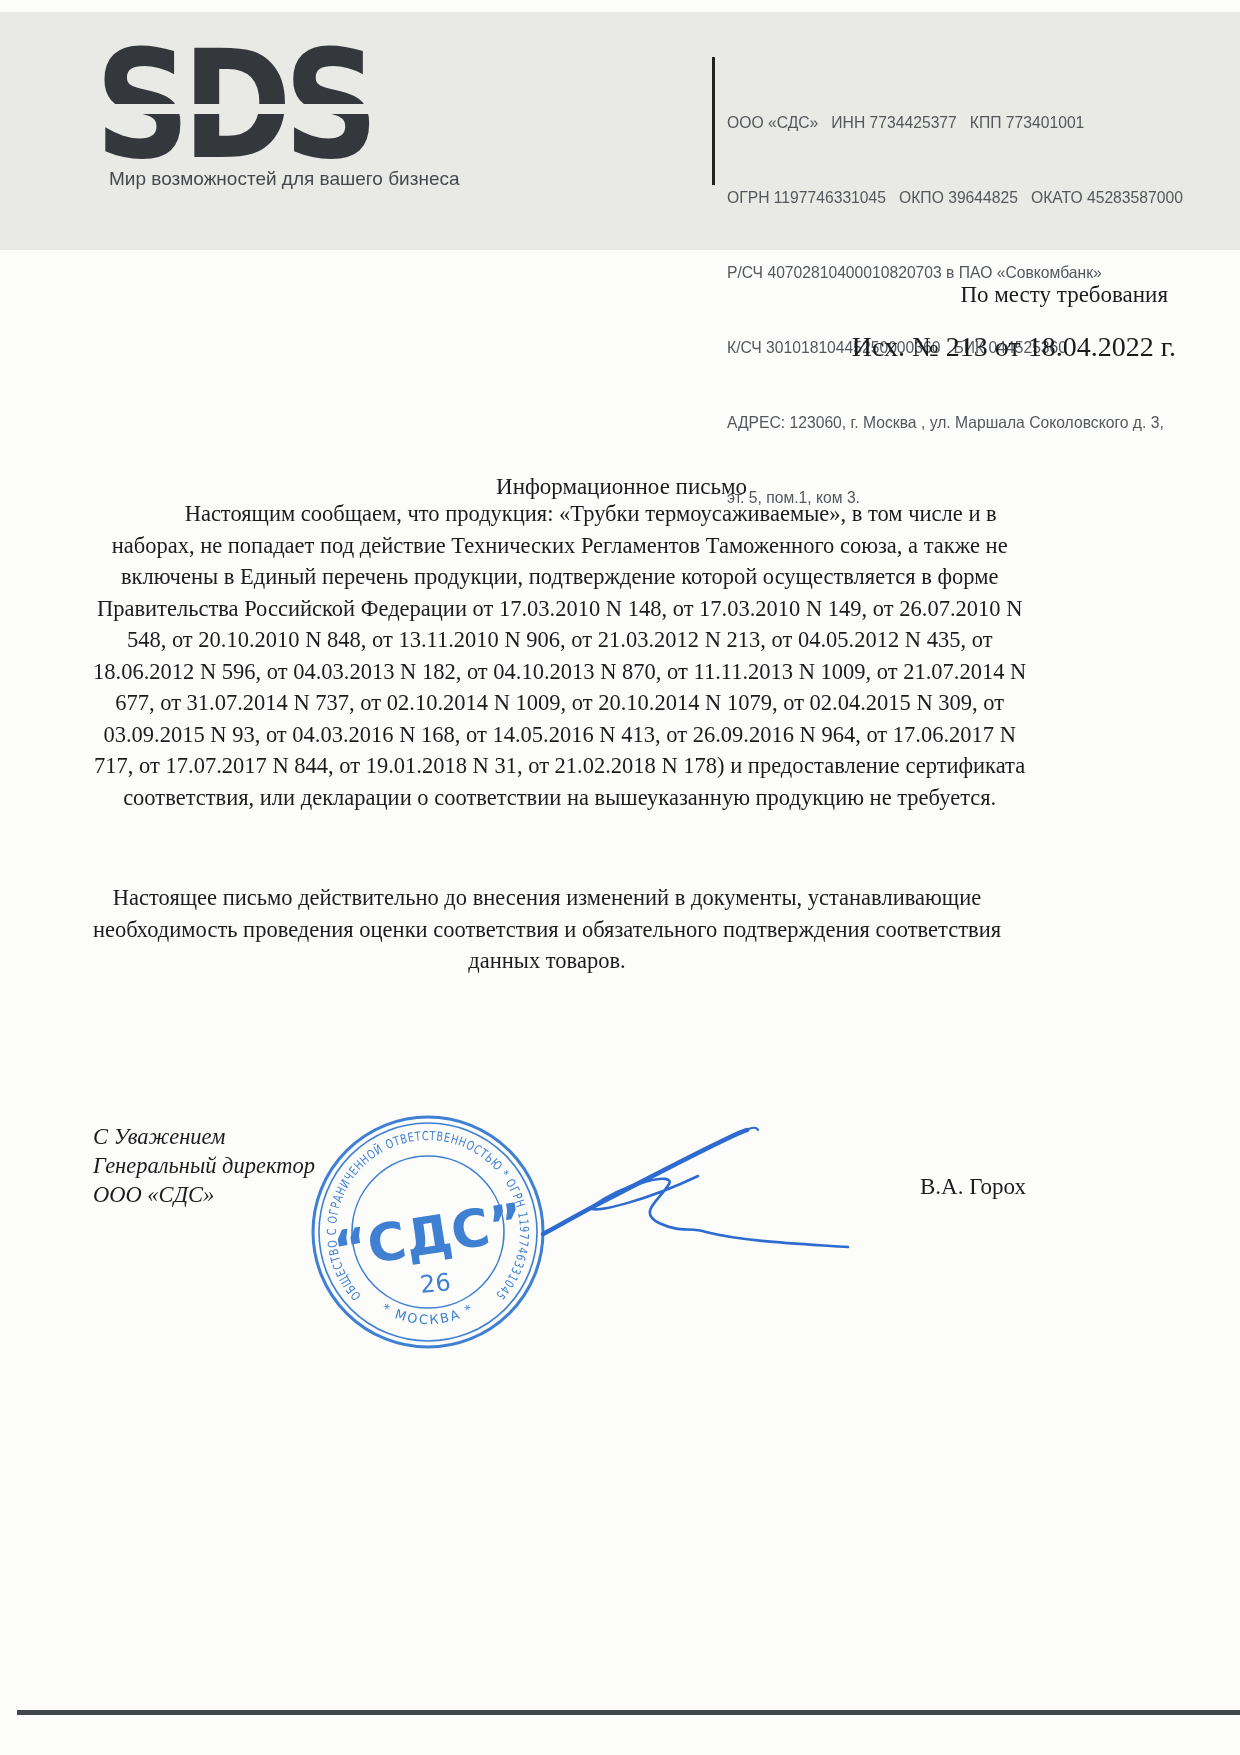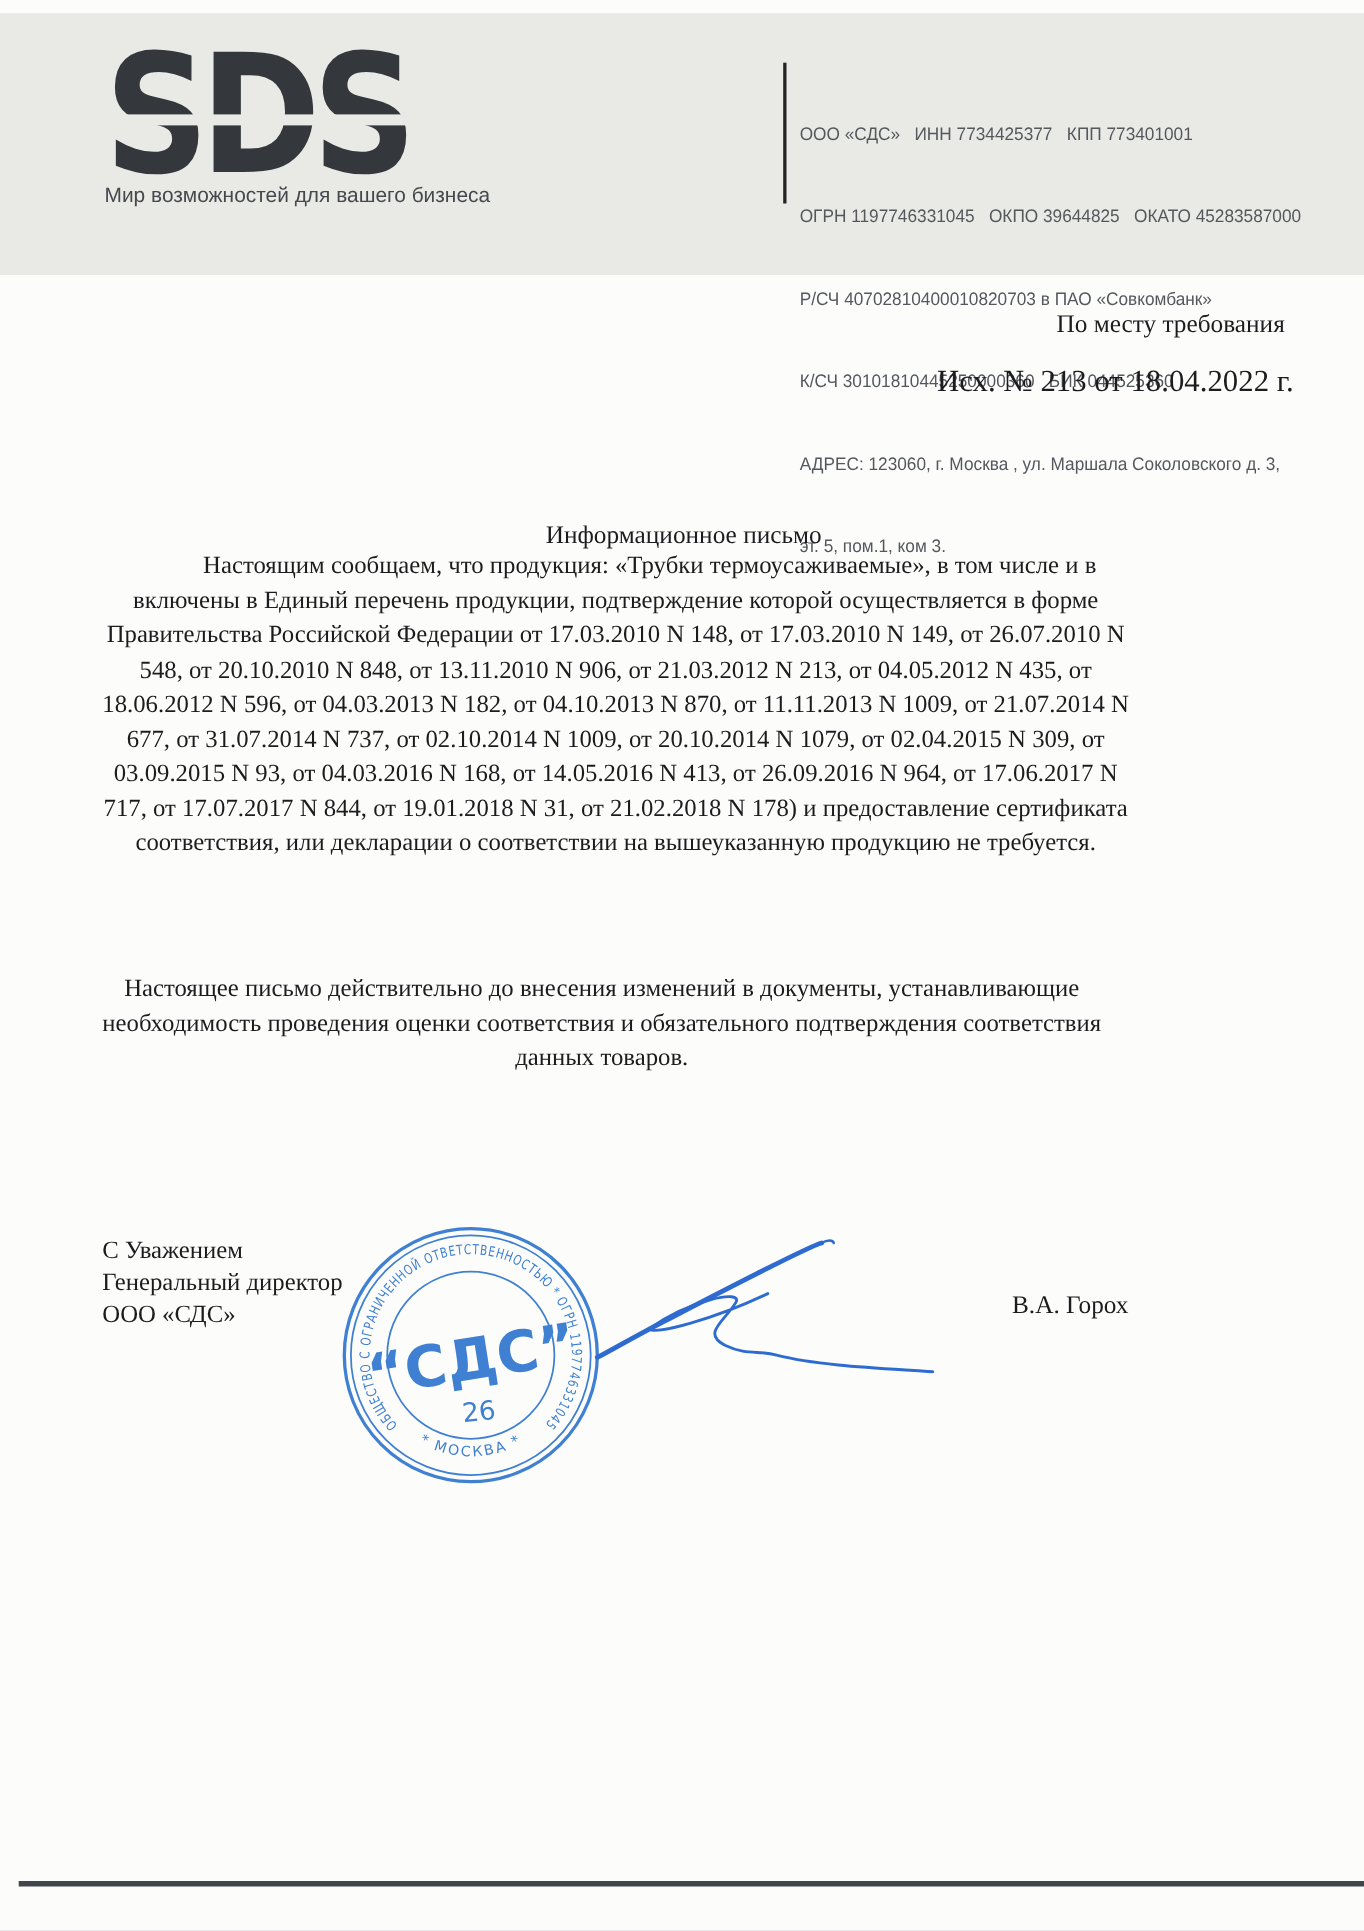--- a/index.html
+++ b/index.html
@@ -11,42 +11,42 @@
   
   .header-band{position:absolute;left:0;top:12px;width:1240px;height:238px;background:#e9e9e6;}
   .logo-wrap{position:absolute;left:95px;top:18px;width:320px;height:130px;}
   .logo-text{
     font-family:"DejaVu Sans",sans-serif;font-weight:800;font-size:150px;line-height:1;
     letter-spacing:-9px;color:#34373b;transform:scaleX(.88);transform-origin:left top;
     position:relative;user-select:none;
   }
   .logo-stripe{position:absolute;left:-4px;top:74px;width:310px;height:10px;background:#e9e9e6;}
   .logo-tagline{
-    position:absolute;left:0;top:138px;width:330px;
+    position:absolute;left:14px;top:138px;width:330px;
     font-family:"Liberation Sans",sans-serif;font-size:19px;color:#45494e;white-space:nowrap;
   }
   .info-divider{position:absolute;left:712px;top:45px;width:3px;height:128px;background:#232323;}
   .company-info{
     position:absolute;left:727px;top:48px;
     font-family:"Liberation Sans",sans-serif;font-size:16.5px;line-height:25px;color:#54585d;
     white-space:pre;transform:scaleX(.95);transform-origin:left top;
   }
   
   .recipient{position:absolute;right:72px;top:282px;font-size:23px;white-space:nowrap;margin-left:24px;}
   .out-ref{position:absolute;right:64px;top:331px;font-size:28px;white-space:nowrap;}
   
   .letter-title{position:absolute;left:93px;top:450px;width:1057px;text-align:center;font-size:23px;margin-top:24px;}
   .para{position:absolute;left:93px;font-size:22.5px;line-height:31.5px;}
   .para1{top:498px;}
   .para2{top:882px;}
   .bline{white-space:nowrap;text-align:center;}
   .para1 .bline:first-child{padding-left:62px;}
   
   .sign-block{position:absolute;left:93px;top:1122px;font-size:22.5px;line-height:29px;}
-  .sign-block div{white-space:nowrap;}
+  .sign-block div{white-space:nowrap;font-style:italic;}
   .sign-name{position:absolute;left:920px;top:1174px;font-size:23px;white-space:nowrap;}
   .stamp-wrap{position:absolute;left:278px;top:1082px;width:300px;height:300px;opacity:.92;}
   .signature-wrap{position:absolute;left:440px;top:1080px;width:460px;height:190px;}
   
   .bottom-scan-line{position:absolute;left:17px;right:0;top:1710px;height:5px;background:#41464c;}
 </style>
 </head>
 <body>
 
 <div class="page">
@@ -68,20 +68,21 @@
     </div>
   </div>
 
   <div class="recipient">По месту требования</div>
   <div class="out-ref">Исх. № 213 от 18.04.2022 г.</div>
 
   <div class="letter-title">Информационное письмо</div>
 
   <div class="para para1">
     <div class="bline">Настоящим сообщаем, что продукция: «Трубки термоусаживаемые», в том числе и в</div>
+    <div class="bline">наборах, не попадает под действие Технических Регламентов Таможенного союза, а также не</div>
     <div class="bline">включены в Единый перечень продукции, подтверждение которой осуществляется в форме</div>
     <div class="bline">Правительства Российской Федерации от 17.03.2010 N 148, от 17.03.2010 N 149, от 26.07.2010 N</div>
     <div class="bline">548, от 20.10.2010 N 848, от 13.11.2010 N 906, от 21.03.2012 N 213, от 04.05.2012 N 435, от</div>
     <div class="bline">18.06.2012 N 596, от 04.03.2013 N 182, от 04.10.2013 N 870, от 11.11.2013 N 1009, от 21.07.2014 N</div>
     <div class="bline">677, от 31.07.2014 N 737, от 02.10.2014 N 1009, от 20.10.2014 N 1079, от 02.04.2015 N 309, от</div>
     <div class="bline">03.09.2015 N 93, от 04.03.2016 N 168, от 14.05.2016 N 413, от 26.09.2016 N 964, от 17.06.2017 N</div>
     <div class="bline">717, от 17.07.2017 N 844, от 19.01.2018 N 31, от 21.02.2018 N 178) и предоставление сертификата</div>
     <div class="bline">соответствия, или декларации о соответствии на вышеуказанную продукцию не требуется.</div>
   </div>
 

